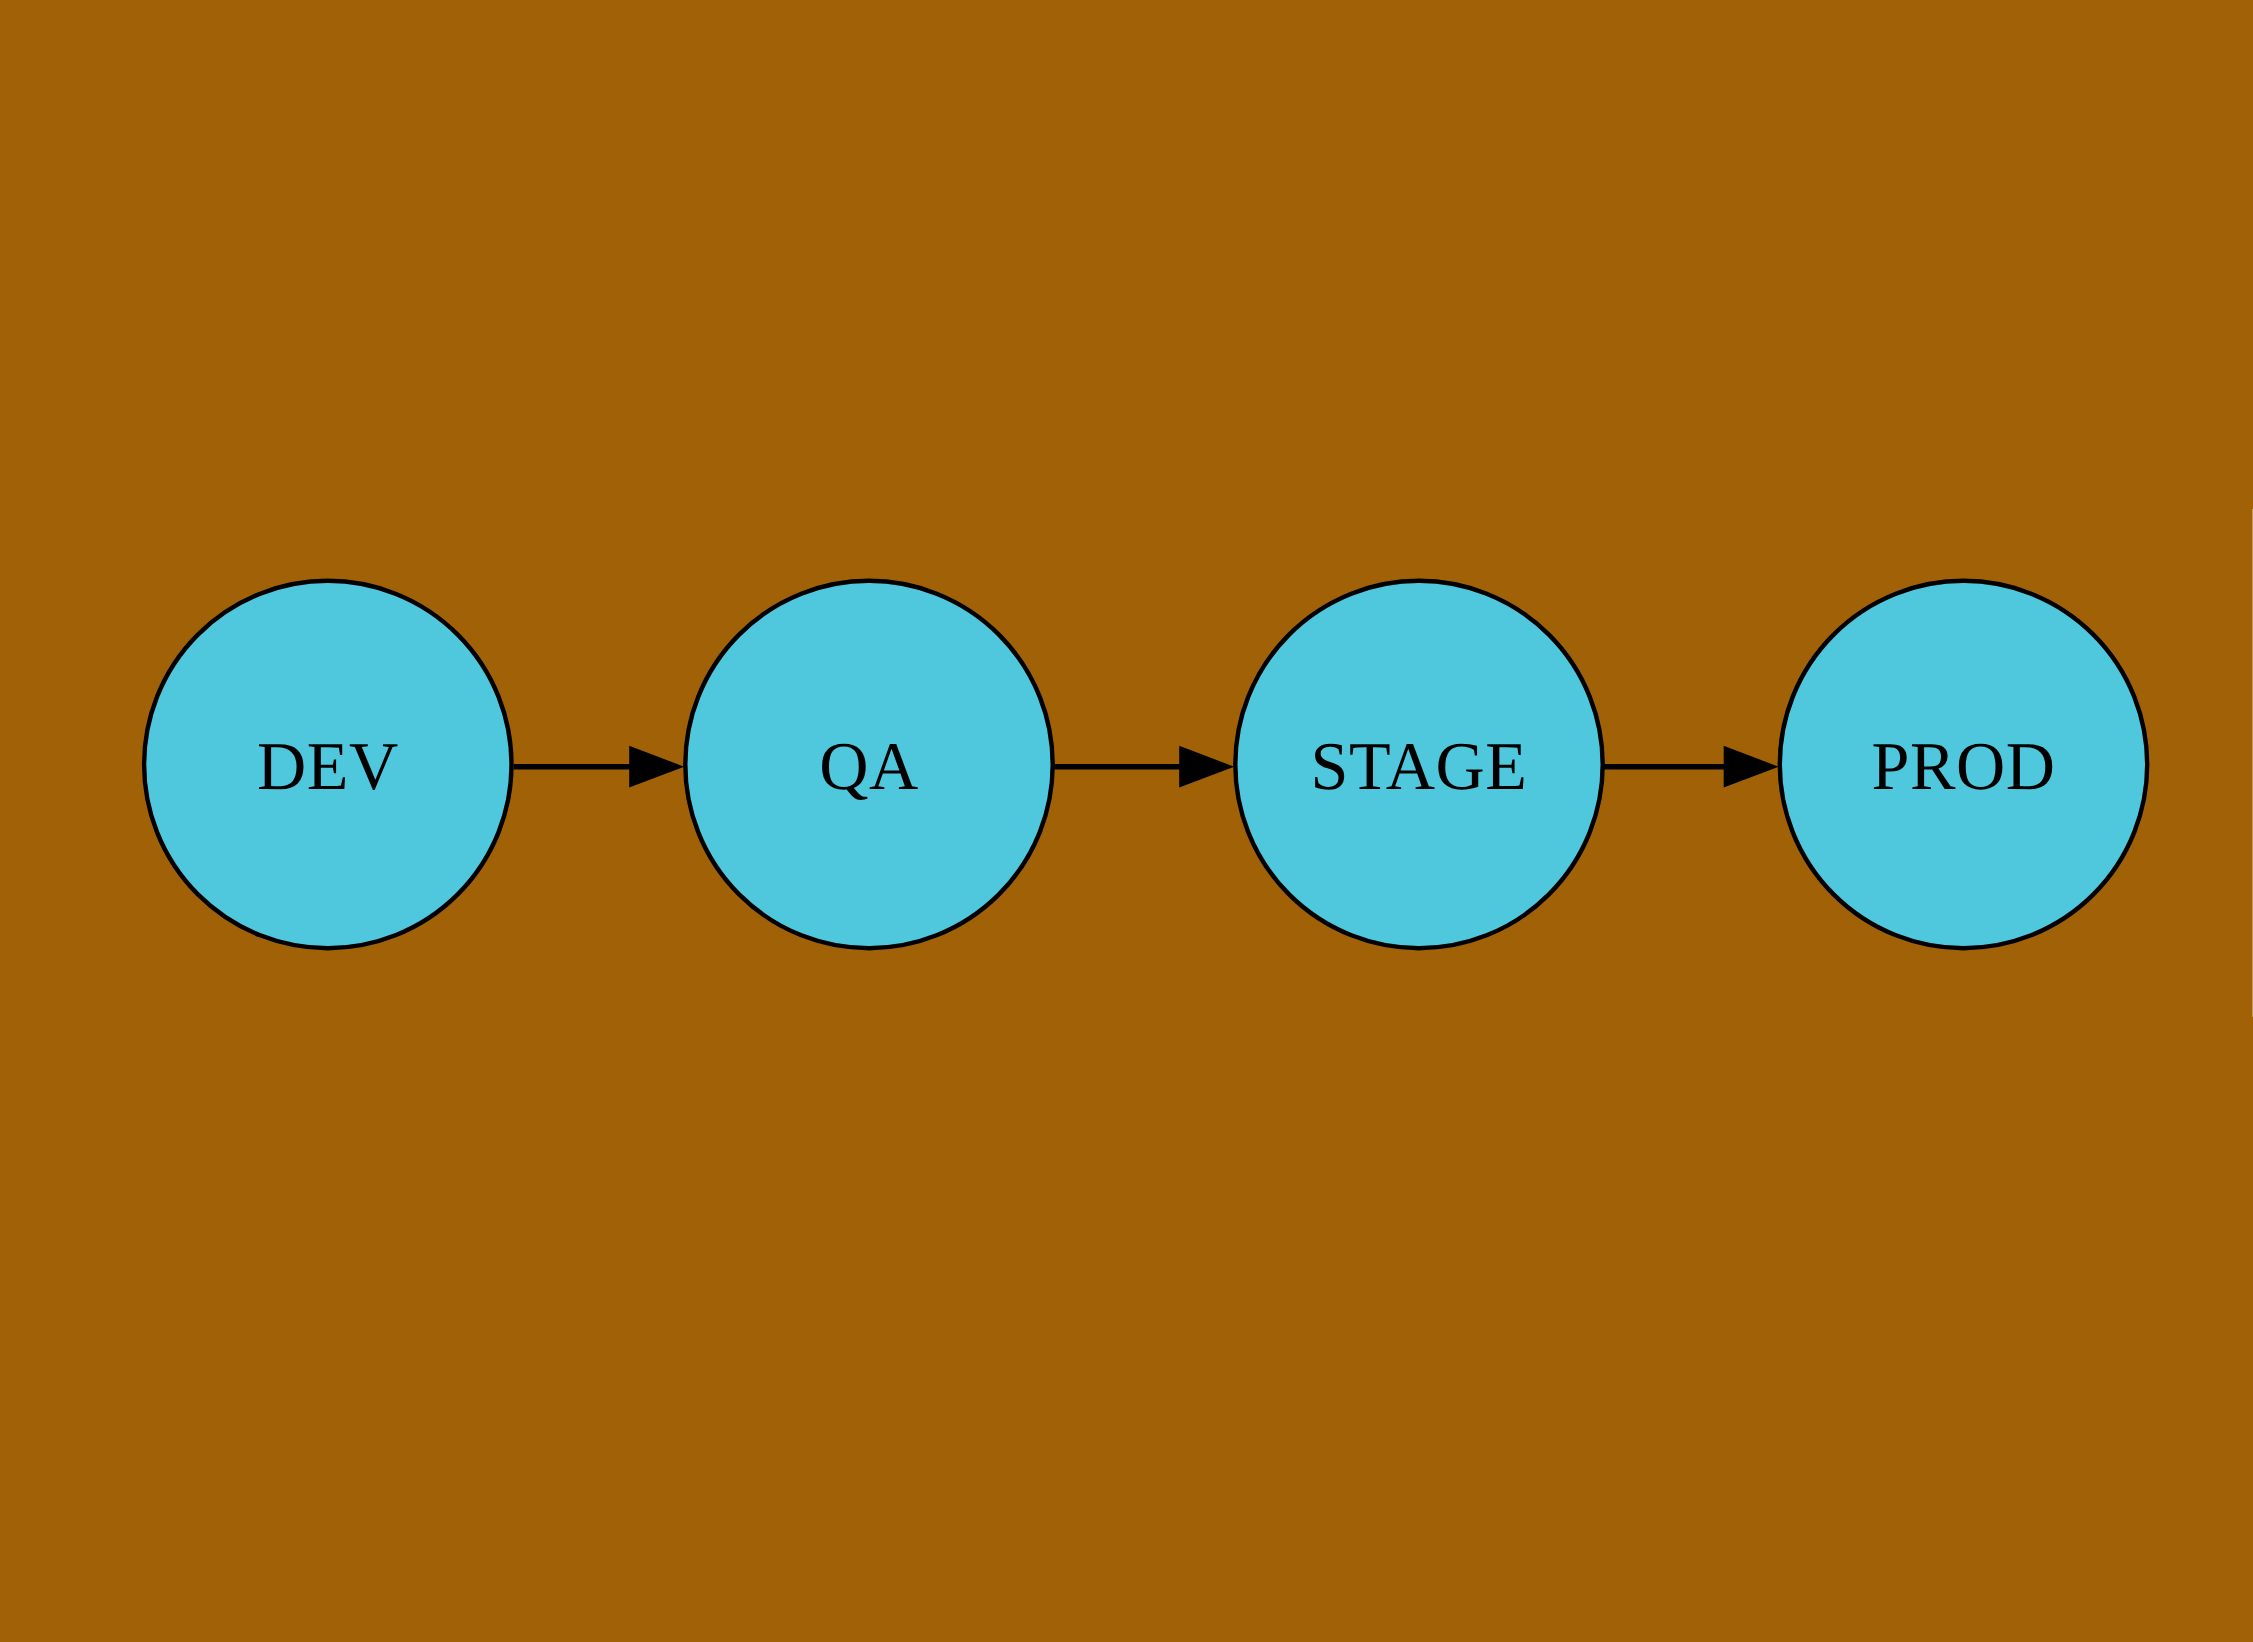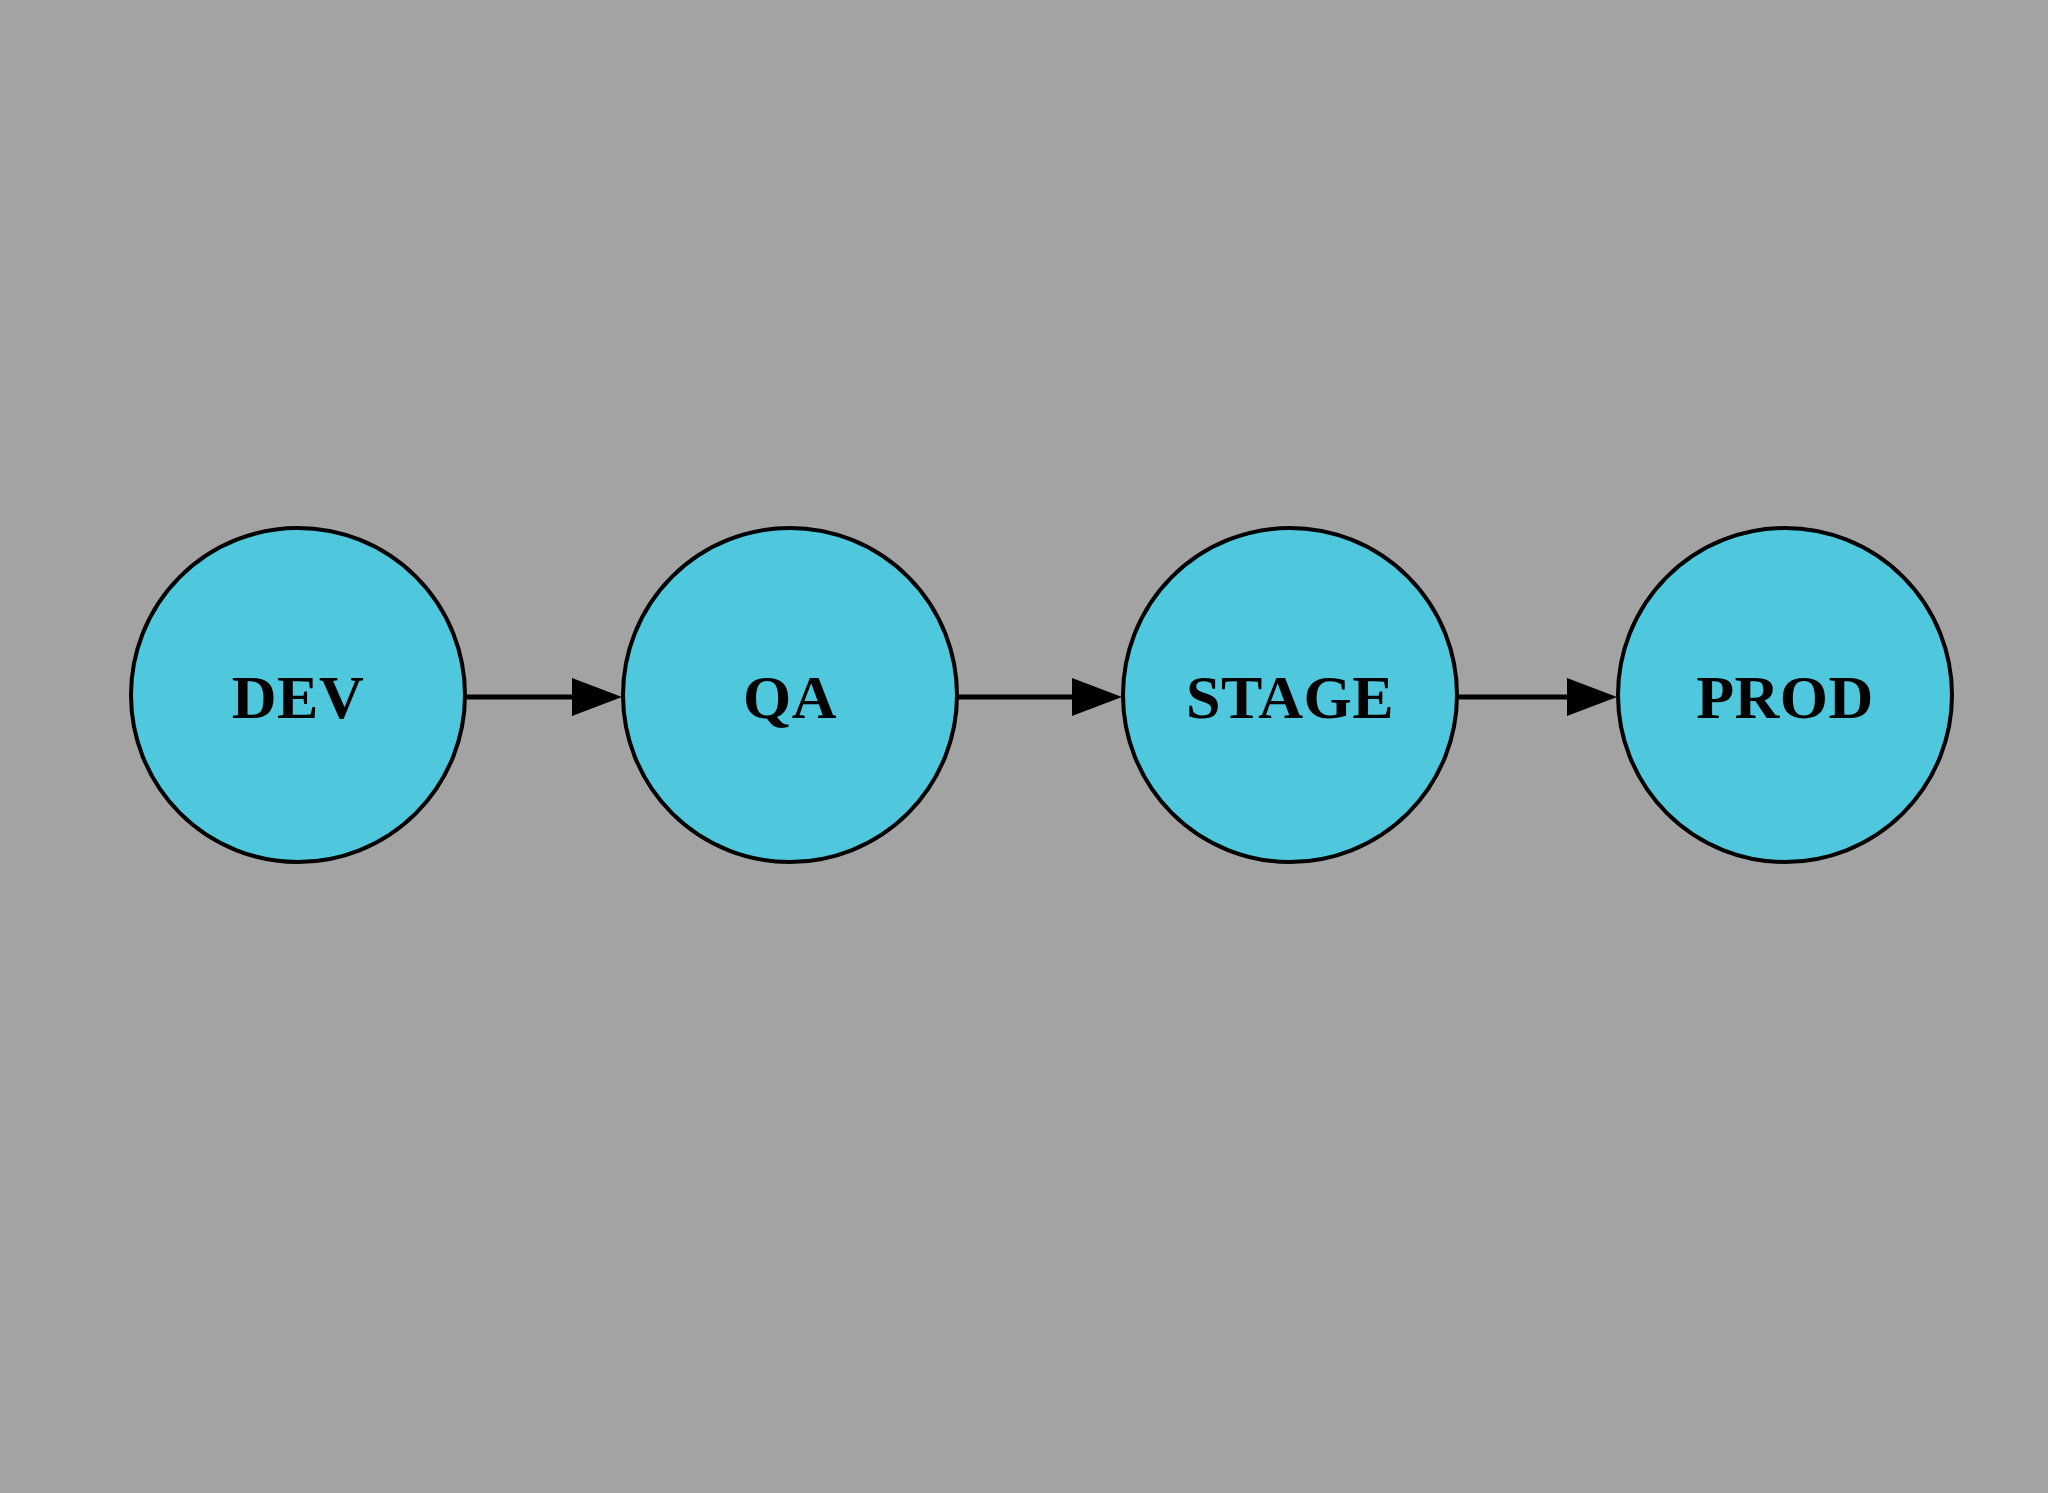--- a/index.html
+++ b/index.html
@@ -44,21 +44,21 @@
     fill: none;
   }
   .edge-arrowhead {
     fill: #000000;
     stroke: none;
   }
 </style>
 </head>
 <body>
 
-<div id="canvas" style="width: 2048px; height: 1493px; background: #a3a3a3; font-weight: bold;">
+<div id="canvas" style="width: 2048px; height: 1493px; background: #a16207;">
 
   <svg id="diagram-svg" viewBox="0 0 2048 1493" xmlns="http://www.w3.org/2000/svg">
 
     <g>
 
       <g>
         <line class="edge-line" x1="467" y1="697" x2="584" y2="697" stroke="#000000" stroke-width="5"></line>
         <polygon class="edge-arrowhead" points="622,697 572,678 572,716" fill="#000000"></polygon>
       </g>
 

